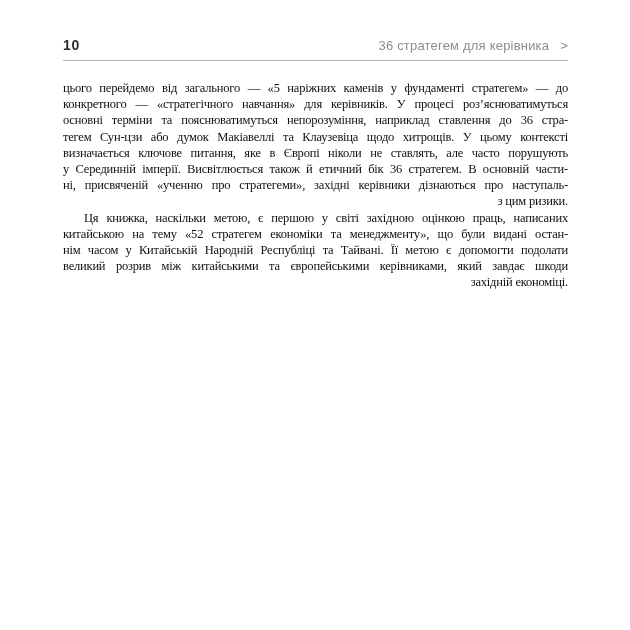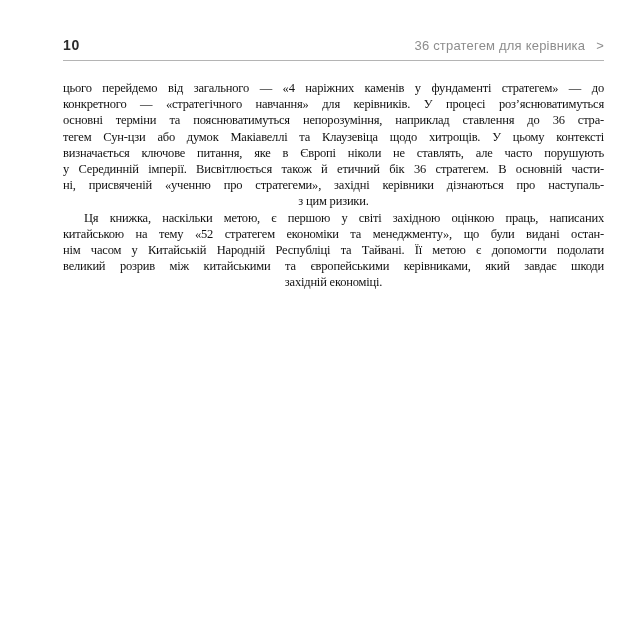--- a/index.html
+++ b/index.html
@@ -10,21 +10,21 @@
   body {
     width: 630px;
     height: 630px;
     overflow: hidden;
     font-family: "Liberation Sans", sans-serif;
   }
   .page {
     box-sizing: border-box;
     width: 630px;
     height: 630px;
-    padding: 37px 26px 0 63px;
+    padding: 37px 62px 0 63px;
     background: #ffffff;
   }
   .header {
     display: flex;
     justify-content: space-between;
     align-items: flex-end;
   }
   .page-num {
     font-family: "Liberation Sans", sans-serif;
     font-weight: 700;
@@ -65,21 +65,21 @@
     line-height: 16.2px;
     overflow: hidden;
   }
   .tline::after {
     content: "";
     display: inline-block;
     width: 100%;
     height: 0;
   }
   .tline.flush {
-    text-align: center;
+    text-align: right;
   }
   .tline.indent {
     text-indent: 21px;
   }
 </style>
 </head>
 <body>
 
 <div class="page">
 
@@ -89,21 +89,21 @@
       <span>36 стратегем для керівника</span>
       <span class="chevron">&gt;</span>
     </span>
   </div>
 
   <hr class="rule">
 
   <div class="bodytext">
 
     <div>
-      <div class="tline">цього перейдемо від загального — «4 наріжних каменів у фундаменті стратегем» — до</div>
+      <div class="tline">цього перейдемо від загального — «5 наріжних каменів у фундаменті стратегем» — до</div>
       <div class="tline">конкретного — «стратегічного навчання» для керівників. У процесі роз’яснюватимуться</div>
       <div class="tline">основні терміни та пояснюватимуться непорозуміння, наприклад ставлення до 36 стра-</div>
       <div class="tline">тегем Сун-цзи або думок Макіавеллі та Клаузевіца щодо хитрощів. У цьому контексті</div>
       <div class="tline">визначається ключове питання, яке в Європі ніколи не ставлять, але часто порушують</div>
       <div class="tline">у Серединній імперії. Висвітлюється також й етичний бік 36 стратегем. В основній части-</div>
       <div class="tline">ні, присвяченій «ученню про стратегеми», західні керівники дізнаються про наступаль-</div>
       <div class="tline flush">з цим ризики.</div>
     </div>
 
     <div>

